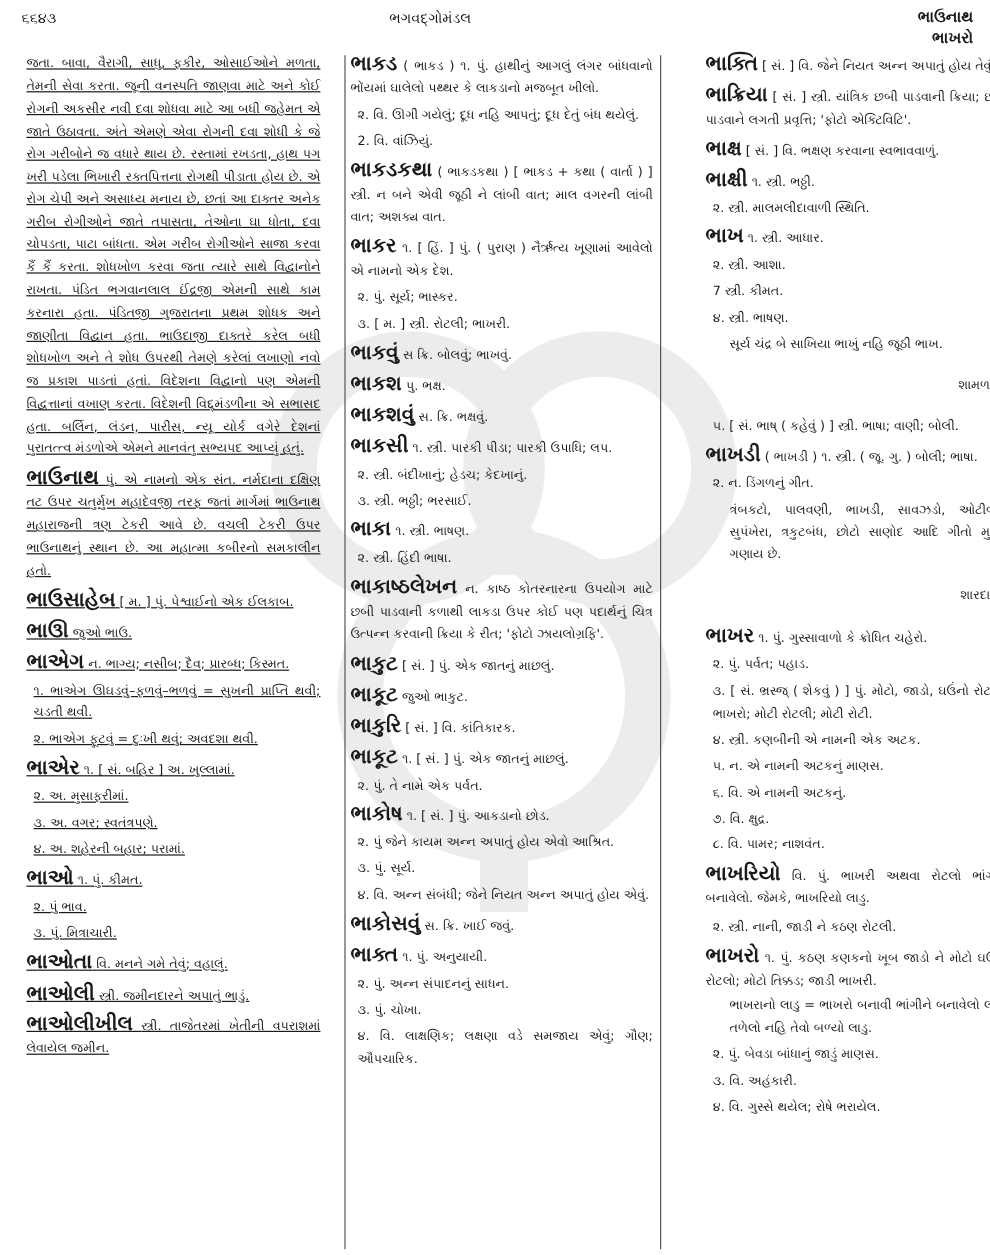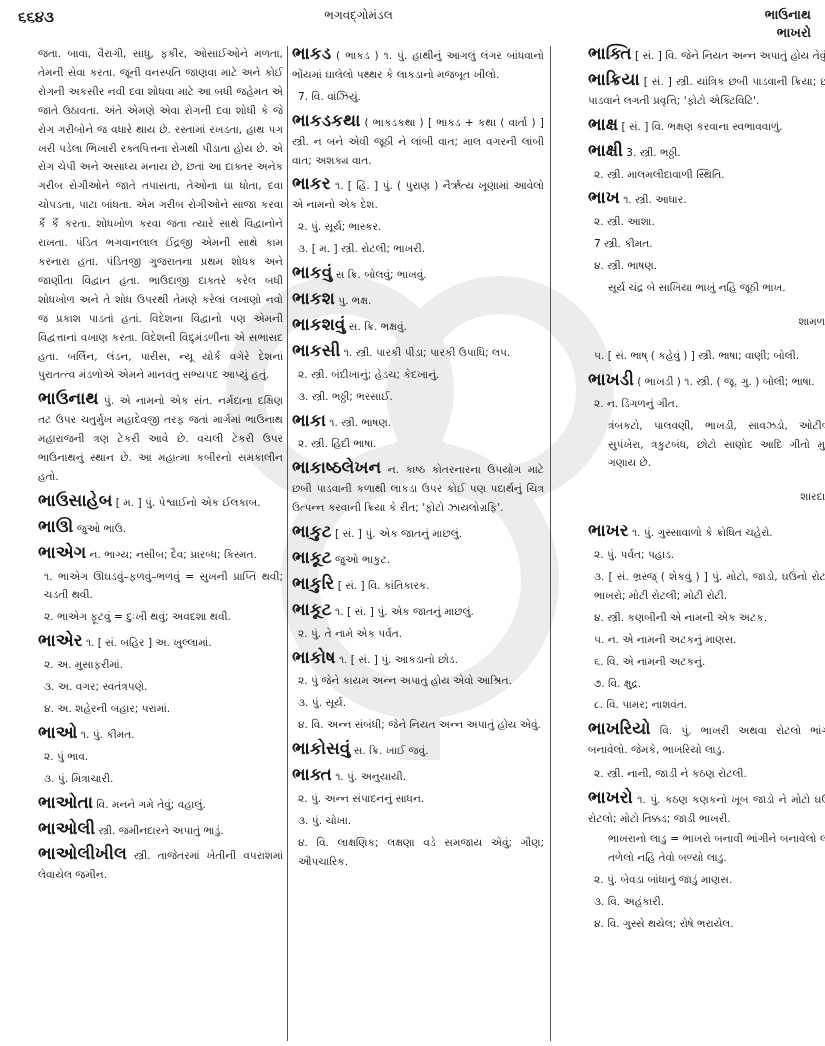--- a/index.html
+++ b/index.html
@@ -7,28 +7,28 @@
     width: 825px; height: 1046px; position: relative; overflow: hidden;
     font-family: "DejaVu Sans", sans-serif; color: #1a1a1a;
   }
   .watermark {
     position: absolute; left: 210px; top: 250px; width: 420px; height: 520px;
     pointer-events: none; opacity: 0.07;
   }
   .header {
     position: absolute; left: 0; top: 0; width: 825px; height: 44px;
   }
-  .page-num { position: absolute; left: 18px; top: 8px; font-size: 15px; font-weight: bold; }
+  .page-num { position: absolute; left: 18px; top: 8px; font-size: 12px; font-weight: normal; }
   .book-title { position: absolute; left: 0; width: 717px; top: 8px; text-align: center; font-size: 12px; }
   .guide { position: absolute; right: 14px; top: 6px; text-align: right; font-size: 13px; font-weight: bold; line-height: 18px; }
   .col {
     position: absolute; top: 44px; font-size: 10.6px; line-height: 18.9px;
     text-align: justify;
   }
-  .col1 { left: 38px; width: 245px; }
+  .col1 { left: 22px; width: 245px; text-decoration: underline; }
   .col2 { left: 292px; width: 252px; }
   .col3 { left: 588px; width: 252px; }
   .sep { position: absolute; top: 46px; width: 1px; background: #555; }
   .sep1 { left: 287px; height: 995px; }
   .sep2 { left: 550px; height: 995px; }
   .entry { margin: 0 0 5px 0; }
   .hw { font-weight: bold; font-size: 17px; }
   .sense { padding-left: 6px; margin: 3px 0; }
   .quote { padding-left: 20px; margin: 1px 0; }
   .src { text-align: right; margin: 15px; }
@@ -92,21 +92,22 @@
       </div>
       <div class="entry">
         <div><span class="hw">ભાઓલીખીલ</span> <span>સ્ત્રી. તાજેતરમાં ખેતીની વપરાશમાં લેવાયેલ જમીન.</span></div>
       </div>
     </div>
 </div>
 <div class="col col2">
   <div id="c2">
       <div class="entry">
         <div><span class="hw">ભાકડ</span> <span>( ભાકડ ) ૧. પું. હાથીનું આગલું લંગર બાંધવાનો ભોંયમાં ઘાલેલો પથ્થર કે લાકડાનો મજબૂત ખીલો.</span></div>
-        <div class="sense">7. વિ. વાંઝિયું.</div>
+        <div class="sense">૨. વિ. ઊગી ગયેલું; દૂધ નહિ આપતું; દૂધ દેતું બંધ થયેલું.</div>
+        <div class="sense">2. વિ. વાંઝિયું.</div>
       </div>
       <div class="entry">
         <div><span class="hw">ભાકડકથા</span> <span>( ભાકડકથા ) [ ભાકડ + કથા ( વાર્તા ) ] સ્ત્રી. ન બને એવી જૂઠી ને લાંબી વાત; માલ વગરની લાંબી વાત; અશક્ય વાત.</span></div>
       </div>
       <div class="entry">
         <div><span class="hw">ભાકર</span> <span>૧. [ હિં. ] પું. ( પુરાણ ) નૈર્ઋત્ય ખૂણામાં આવેલો એ નામનો એક દેશ.</span></div>
         <div class="sense">૨. પું. સૂર્ય; ભાસ્કર.</div>
         <div class="sense">૩. [ મ. ] સ્ત્રી. રોટલી; ભાખરી.</div>
       </div>
       <div class="entry">
@@ -165,21 +166,21 @@
       <div class="entry">
         <div><span class="hw">ભાક્તિ</span> <span>[ સં. ] વિ. જેને નિયત અન્ન અપાતું હોય તેવું.</span></div>
       </div>
       <div class="entry">
         <div><span class="hw">ભાક્રિયા</span> <span>[ સં. ] સ્ત્રી. યાંત્રિક છબી પાડવાની ક્રિયા; છબી પાડવાને લગતી પ્રવૃત્તિ; 'ફોટો એક્ટિવિટિ'.</span></div>
       </div>
       <div class="entry">
         <div><span class="hw">ભાક્ષ</span> <span>[ સં. ] વિ. ભક્ષણ કરવાના સ્વભાવવાળું.</span></div>
       </div>
       <div class="entry">
-        <div><span class="hw">ભાક્ષી</span> <span>3. સ્ત્રી. ભઠ્ઠી.</span></div>
+        <div><span class="hw">ભાક્ષી</span> <span>૧. સ્ત્રી. ભઠ્ઠી.</span></div>
         <div class="sense">૨. સ્ત્રી. માલમલીદાવાળી સ્થિતિ.</div>
       </div>
       <div class="entry">
         <div><span class="hw">ભાખ</span> <span>૧. સ્ત્રી. આધાર.</span></div>
         <div class="sense">૨. સ્ત્રી. આશા.</div>
         <div class="sense">7 સ્ત્રી. કીમત.</div>
         <div class="sense">૪. સ્ત્રી. ભાષણ.</div>
         <div class="quote">સૂર્ય ચંદ્ર બે સાખિયા ભાખું નહિ જૂઠી ભાખ.</div>
         <div class="src">શામળ</div>
         <div class="sense">૫. [ સં. ભાષ્ ( કહેવું ) ] સ્ત્રી. ભાષા; વાણી; બોલી.</div>

